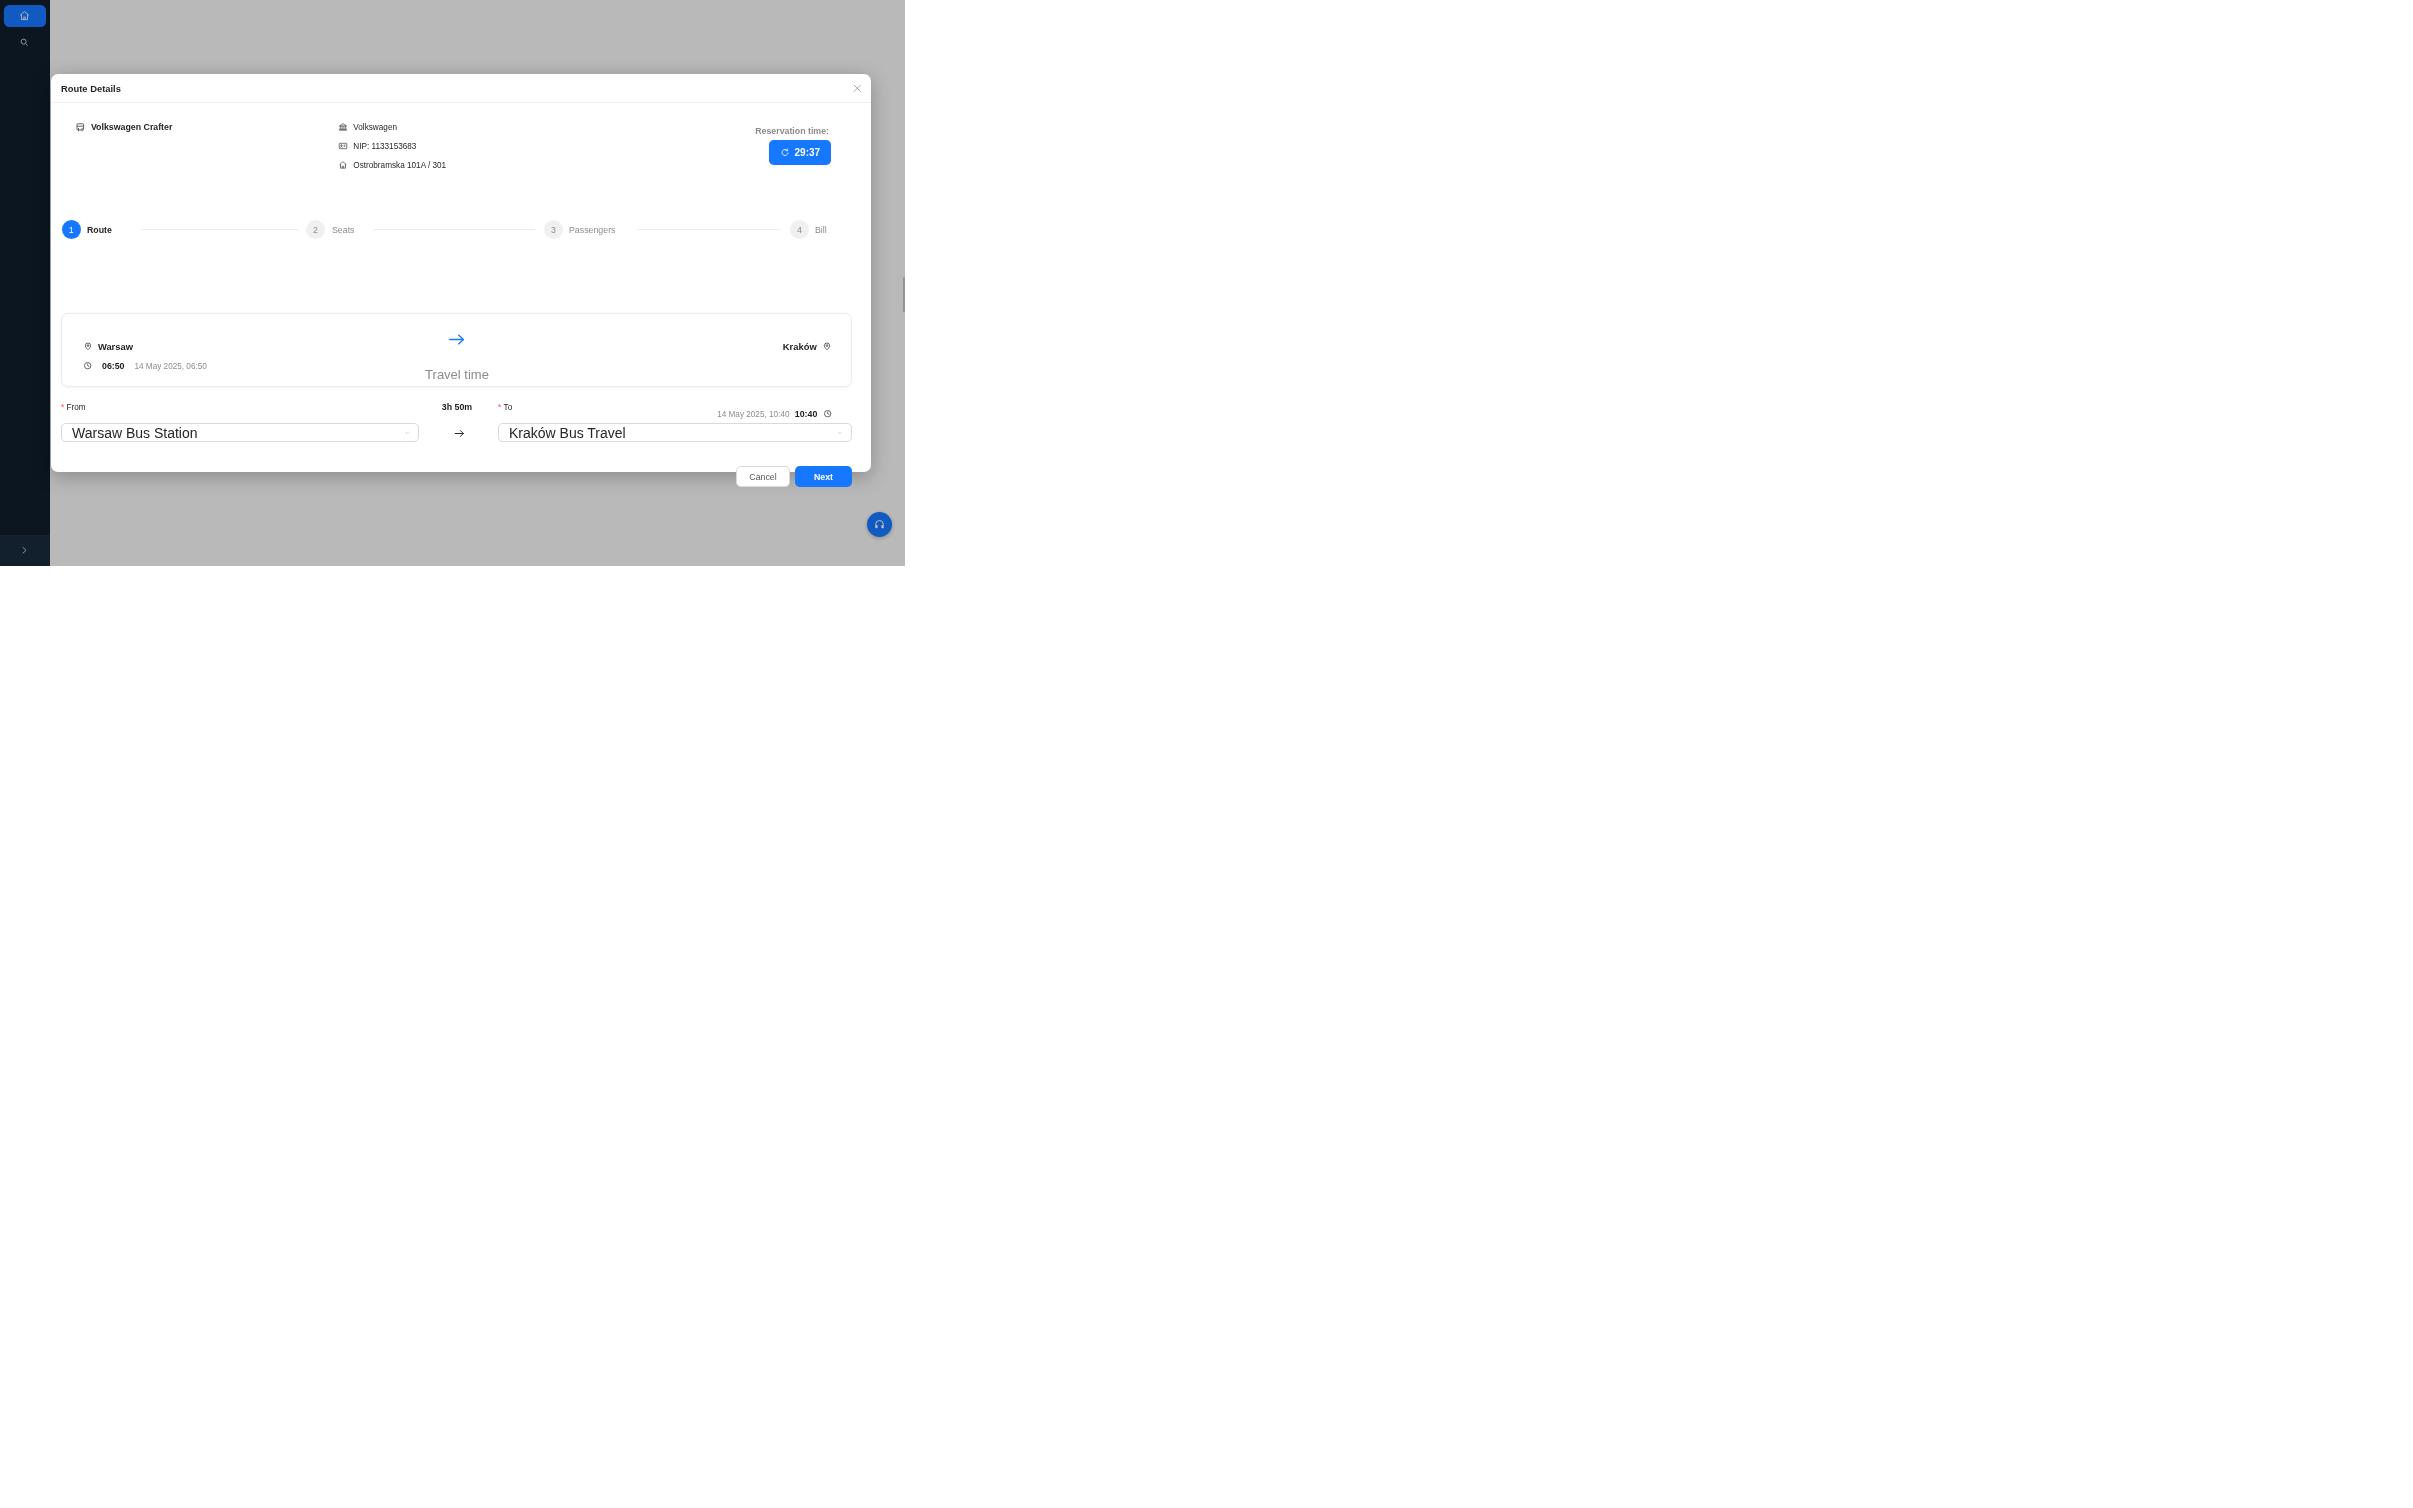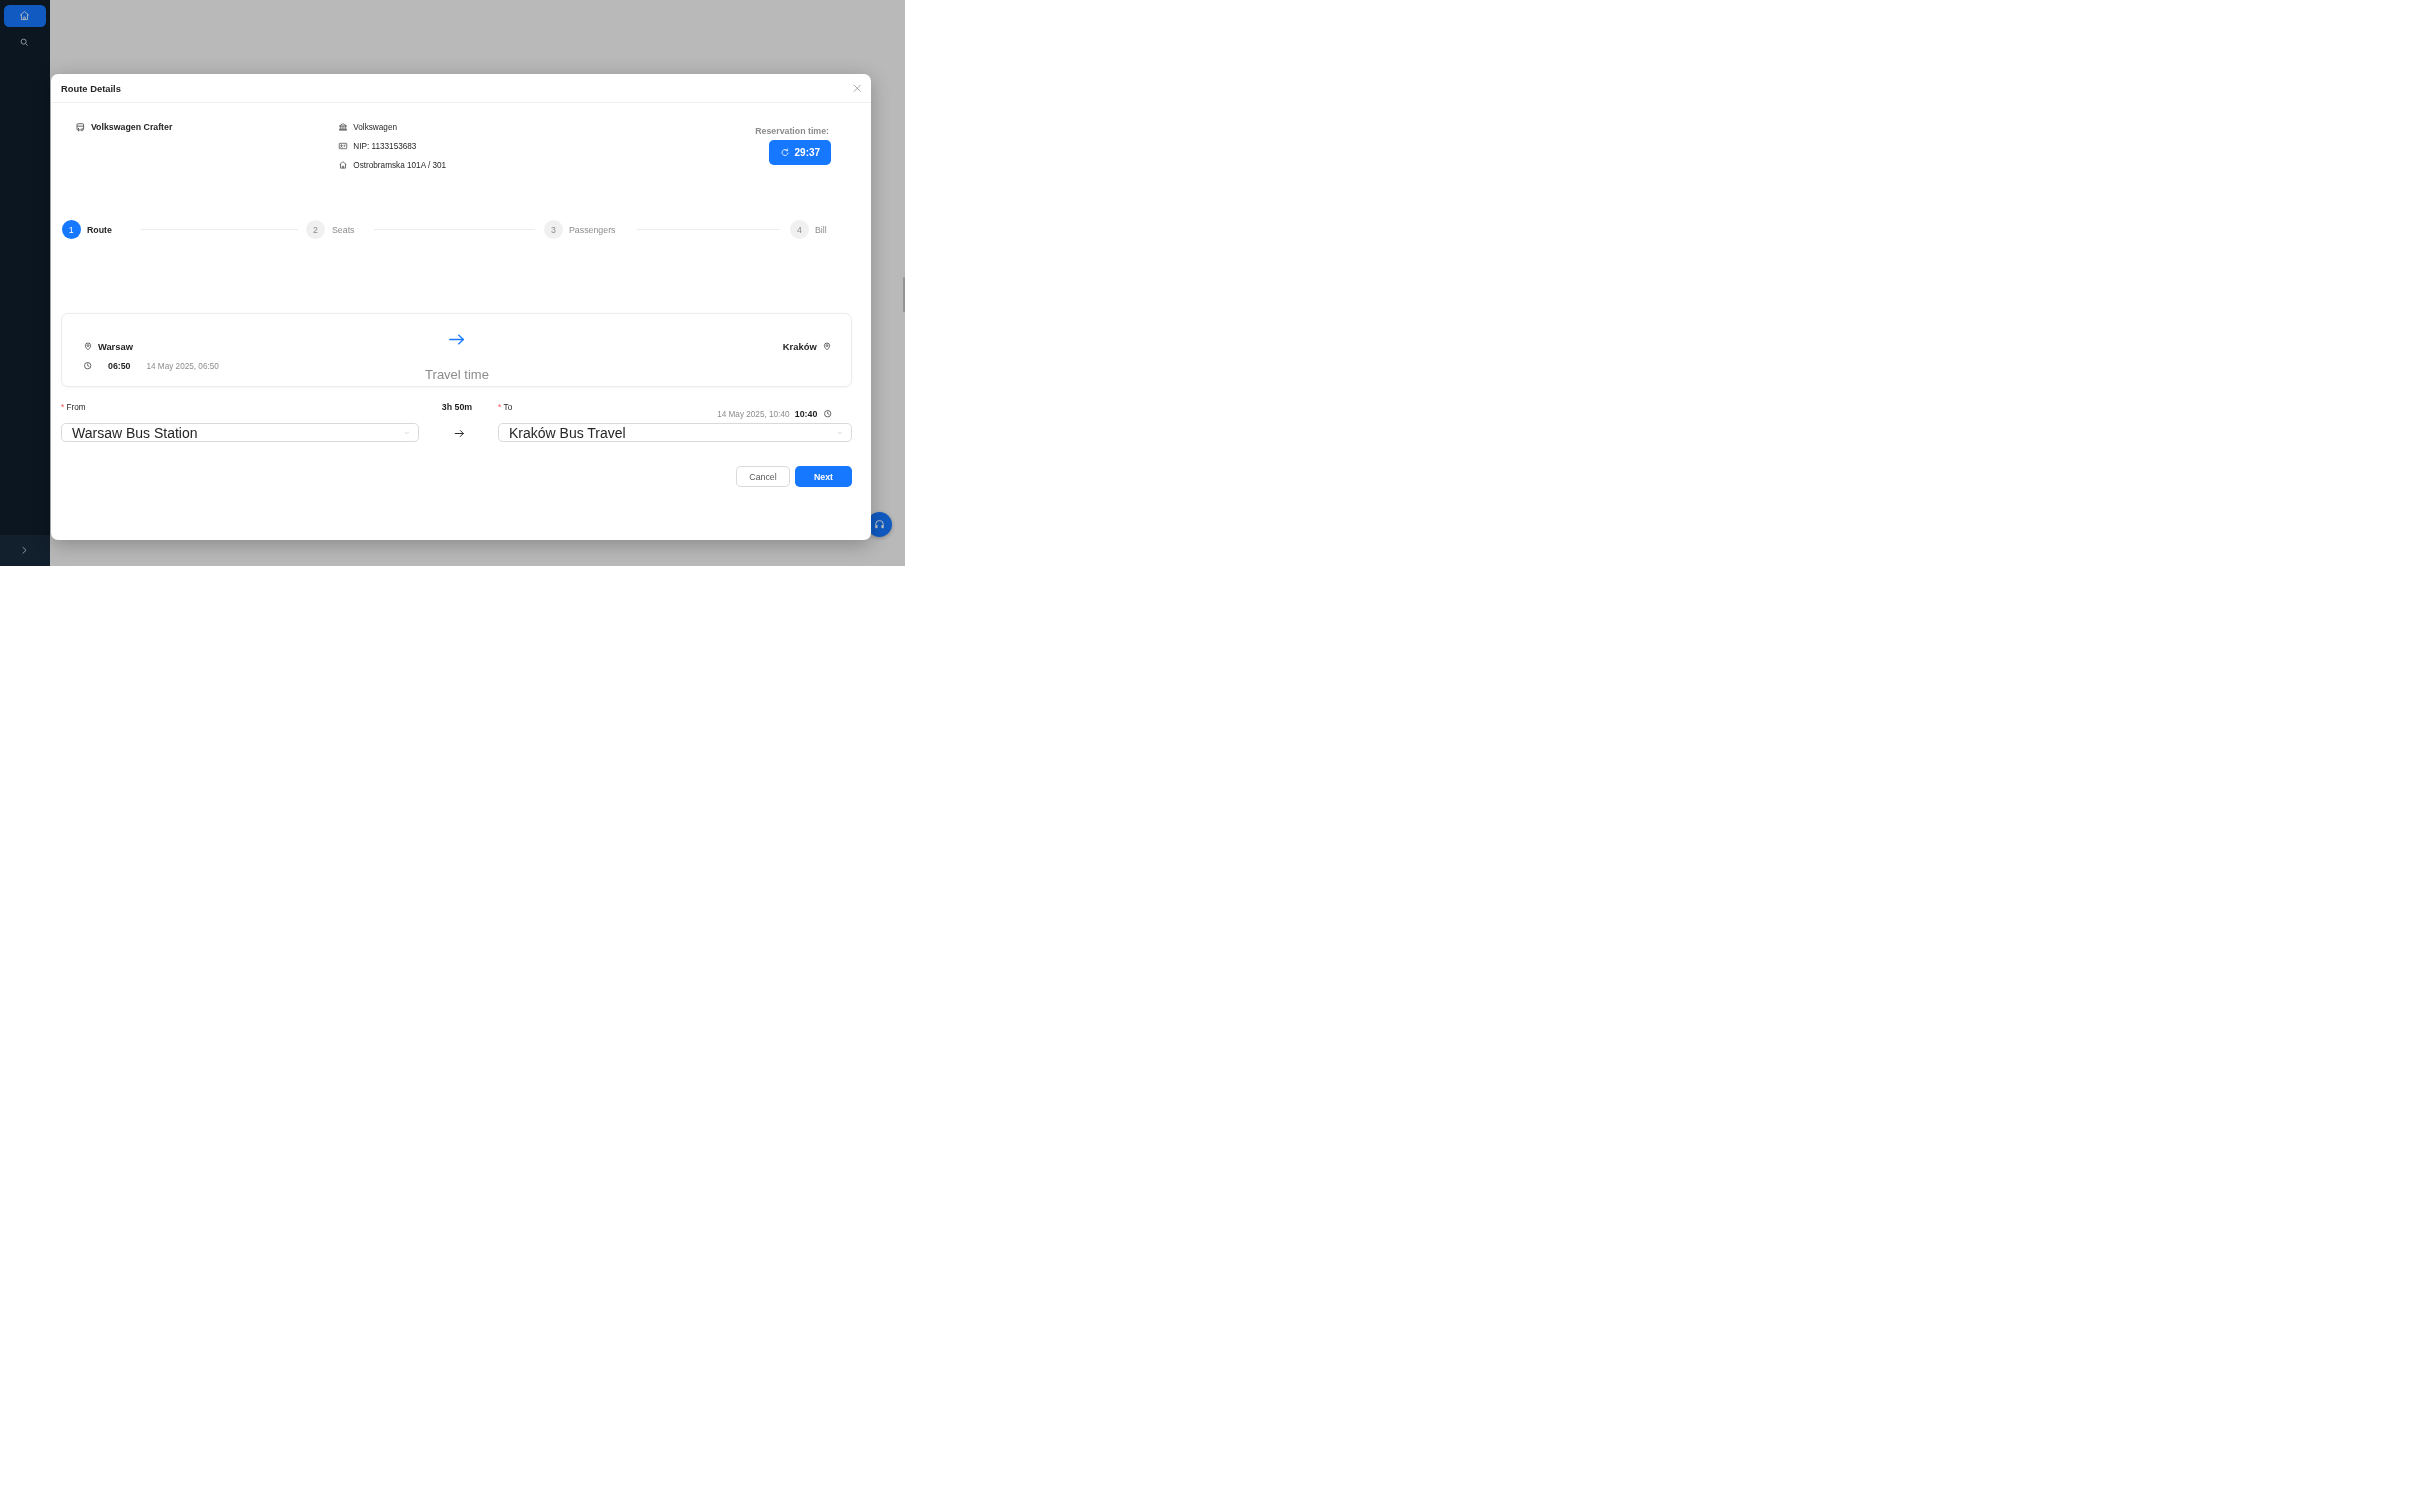--- a/index.html
+++ b/index.html
@@ -48,21 +48,21 @@
   .trip-price { left:283px; top:21px; width:88px; text-align:right; font-size:9.4px; font-weight:700; color:#1f1f1f; }
   .trip-avatar { left:381px; top:16px; width:20px; height:20px; border-radius:50%; background:#f5f5f5; border:0.6px solid #c4c4c4;
     display:flex; align-items:center; justify-content:center; }
 
   .fab { left:867px; top:512px; width:25px; height:25px; border-radius:50%; background:#1677ff; z-index:5;
     display:flex; align-items:center; justify-content:center; box-shadow:0 1.2px 4.7px rgba(0,0,0,.25); }
   .scroll-thumb { left:903px; top:277px; width:1.8px; height:35px; background:#c2c2c2; border-radius:1.2px; z-index:2; }
 
   
   .overlay { inset:0; background:rgba(0,0,0,0.24); z-index:10; }
-  .modal { left:51px; top:74px; width:820px; height:466px; background:#fff; border-radius:7px; z-index:20;
+  .modal { left:51px; top:74px; width:820px; height:398px; background:#fff; border-radius:7px; z-index:20;
     box-shadow:0 4.7px 19px rgba(0,0,0,.25); }
   .modal-title { left:10px; top:8.8px; font-size:9.4px; font-weight:700; color:#262626; }
   .modal-hdiv { left:0; top:28px; width:820px; height:0.6px; background:#f0f0f0; }
   .modal-close { left:800px; top:7.7px; width:13px; height:13px; display:flex; align-items:center; justify-content:center; }
 
   .veh-row { left:24px; top:48px; display:flex; align-items:center; gap:5.3px; }
   .veh-name { font-size:8.8px; font-weight:700; color:#262626; }
   .info-row { left:287px; display:flex; align-items:center; gap:5.3px; font-size:8.2px; color:#262626; }
   .resv-label { left:589px; top:52px; width:189px; text-align:right; font-size:8.8px; font-weight:600; color:#8c8c8c; }
   .resv-pill { left:718px; top:66px; width:62px; height:25px; background:#1677ff; border-radius:4.7px;
@@ -77,21 +77,21 @@
   .step-label.active { font-weight:700; color:#262626; }
   .step-label.wait { color:#8c8c8c; }
   .step-line { top:155px; height:0.6px; background:#ededed; }
 
   .route-card { left:10px; top:239px; width:791px; height:74px; background:#fff; border:0.6px solid #ececec; border-radius:7px;
     box-shadow:0 0.6px 1.8px rgba(0,0,0,.04); }
   .rc-city { font-size:9.4px; font-weight:700; color:#1f1f1f; }
   .rc-time { font-size:8.8px; font-weight:700; color:#1f1f1f; }
   .rc-date { font-size:8.2px; color:#8c8c8c;text-align:center; }
   .rc-left-city { left:20.6px; top:26.5px; display:flex; align-items:center; gap:5.3px; }
-  .rc-left-time { left:20.6px; top:47px; display:flex; align-items:center; gap:16px; }
+  .rc-left-time { left:20.6px; top:47px; display:flex; align-items:center; gap:10px; }
   .rc-center { left:336px; top:19px; width:118px; text-align:center; }
   .rc-travel-label { font-size:13px; color:#8c8c8c; margin-top:19px; }
   .rc-travel-time { font-size:8.8px; font-weight:700; color:#1f1f1f; margin-top:20px; }
   .rc-right-city { right:19px; top:26.5px; display:flex; align-items:center; gap:5.3px; }
   .rc-right-time { right:19px; top:47px; display:flex; align-items:center; gap:5.3px;margin-top:48px; }
 
   .form-label { top:329px; font-size:8.2px; color:#262626; }
   .req-star { color:#ff4d4f; margin-right:2.4px; font-size:8.2px; }
   .select { top:349px; height:19.4px; background:#fff; border:0.6px solid #d9d9d9; border-radius:4.7px;
     display:flex; align-items:center; justify-content:space-between; padding:0 7px 0 10px; }

